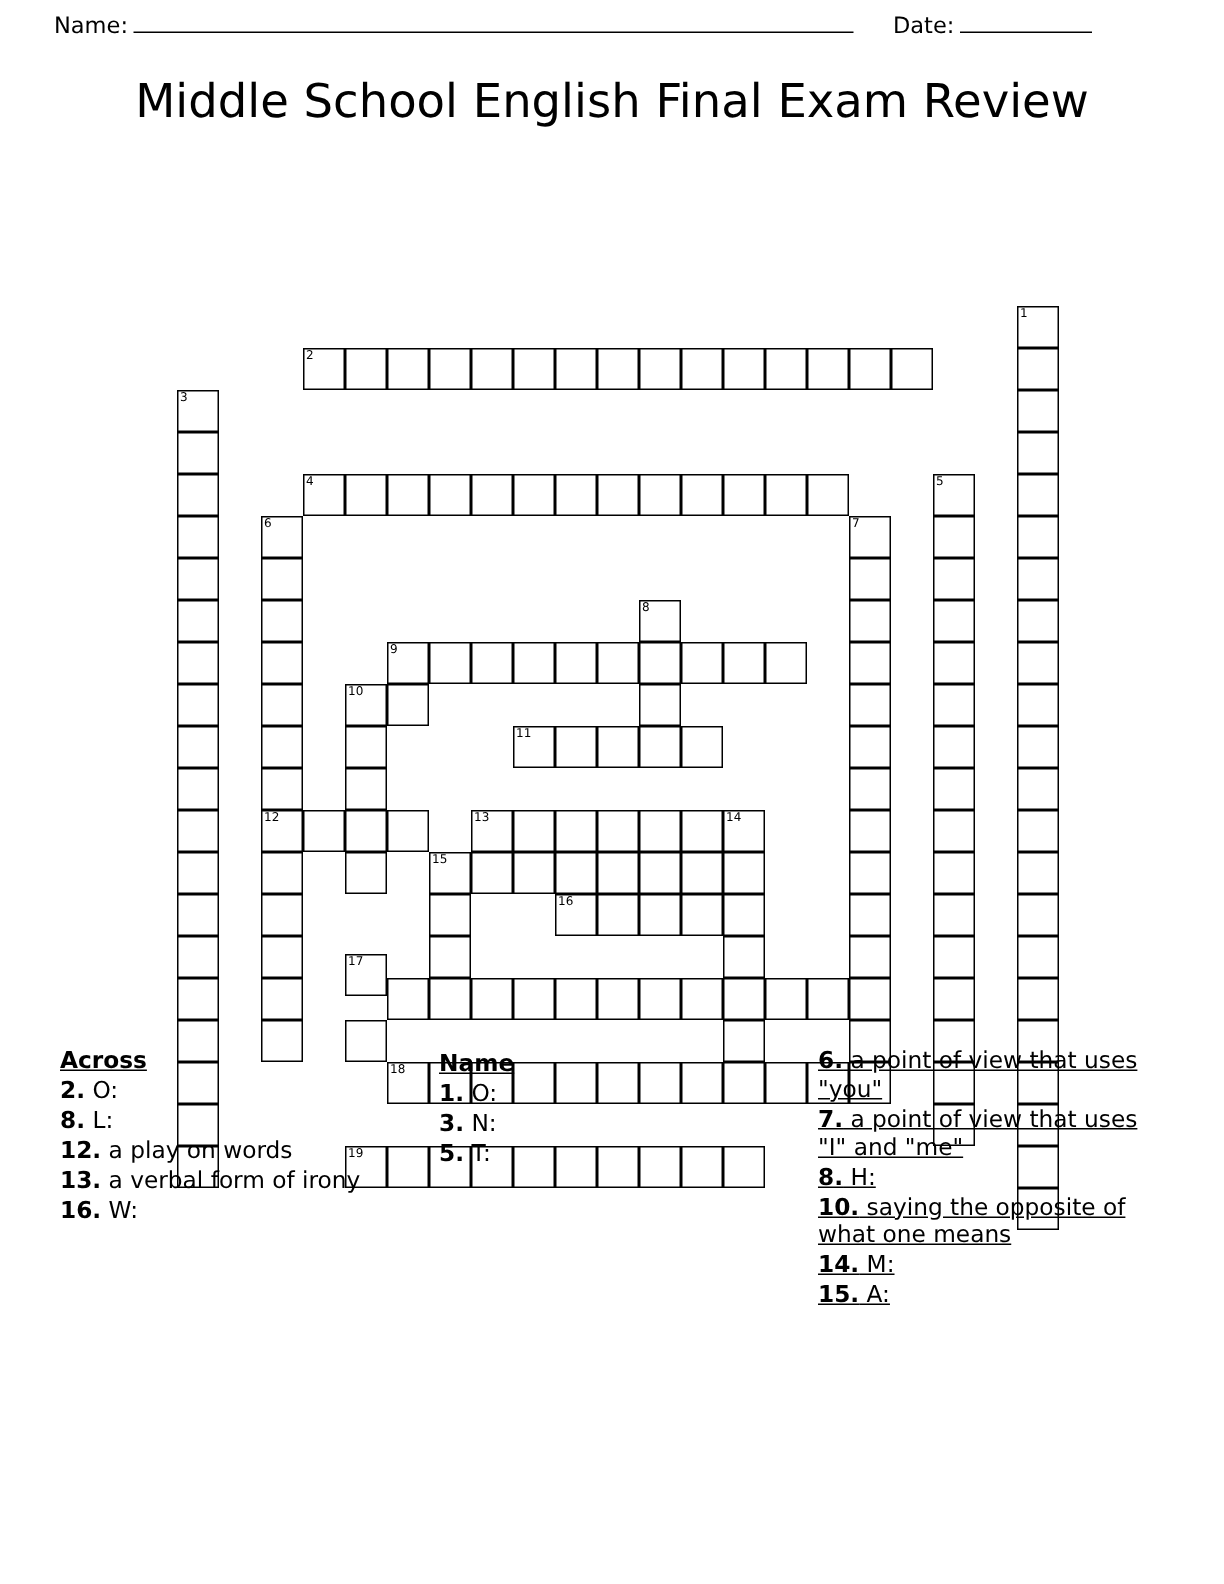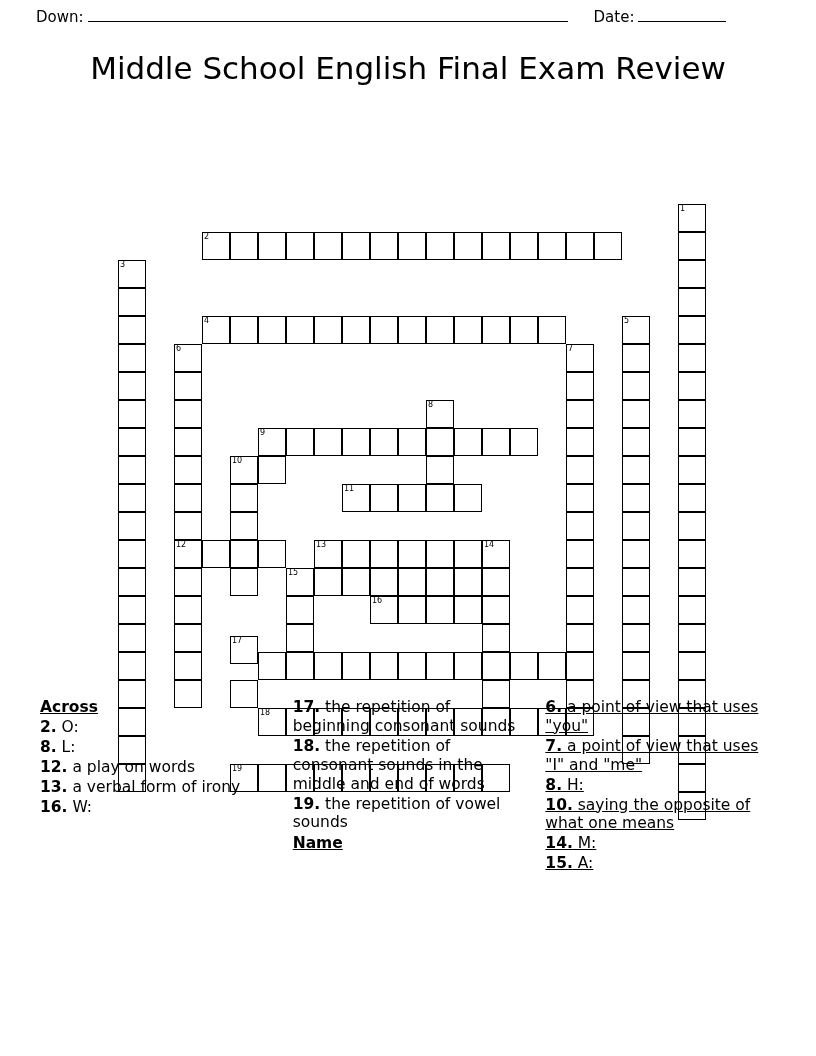--- a/index.html
+++ b/index.html
@@ -93,21 +93,21 @@
   }
   .clue {
     margin: 0 0 1px 0;
   }
   .clue b { font-weight: bold; }
 </style>
 </head>
 <body>
 
 <div class="name-date-row">
-  <span class="nd-label">Down:</span>
+  <span class="nd-label">Name:</span>
   <span class="nd-rule long"></span>
   <span class="nd-gap"></span>
   <span class="nd-label">Date:</span>
   <span class="nd-rule short"></span>
 </div>
 
 <h1 class="puzzle-title">Middle School English Final Exam Review</h1>
 
 <div id="grid-wrap">
     <div class="cell" style="left: 678px; top: 108px;">
@@ -350,26 +350,26 @@
     <div class="section-head">Across</div>
     <div id="col1">
         <div class="clue"><b>2.</b> O:</div>
         <div class="clue"><b>8.</b> L:</div>
         <div class="clue"><b>12.</b> a play on words</div>
         <div class="clue"><b>13.</b> a verbal form of irony</div>
         <div class="clue"><b>16.</b> W:</div>
       </div>
   </div>
   <div class="clue-col col2">
-    <div id="col2a">
-        <div class="clue"><b>17.</b> the repetition of beginning consonant sounds</div>
-        <div class="clue"><b>18.</b> the repetition of consonant sounds in the middle and end of words</div>
-        <div class="clue"><b>19.</b> the repetition of vowel sounds</div>
+    <div class="section-head" style="margin-top:2px;">Name</div>
+    <div id="col2b">
+        <div class="clue"><b>1.</b> O:</div>
+        <div class="clue"><b>3.</b> N:</div>
+        <div class="clue"><b>5.</b> T:</div>
       </div>
-    <div class="section-head" style="margin-top:2px;">Name</div>
   </div>
   <div class="clue-col col3">
     <div id="col3">
         <div class="clue"><b>6.</b> a point of view that uses "you"</div>
         <div class="clue"><b>7.</b> a point of view that uses "I" and "me"</div>
         <div class="clue"><b>8.</b> H:</div>
         <div class="clue"><b>10.</b> saying the opposite of what one means</div>
         <div class="clue"><b>14.</b> M:</div>
         <div class="clue"><b>15.</b> A:</div>
       </div>

